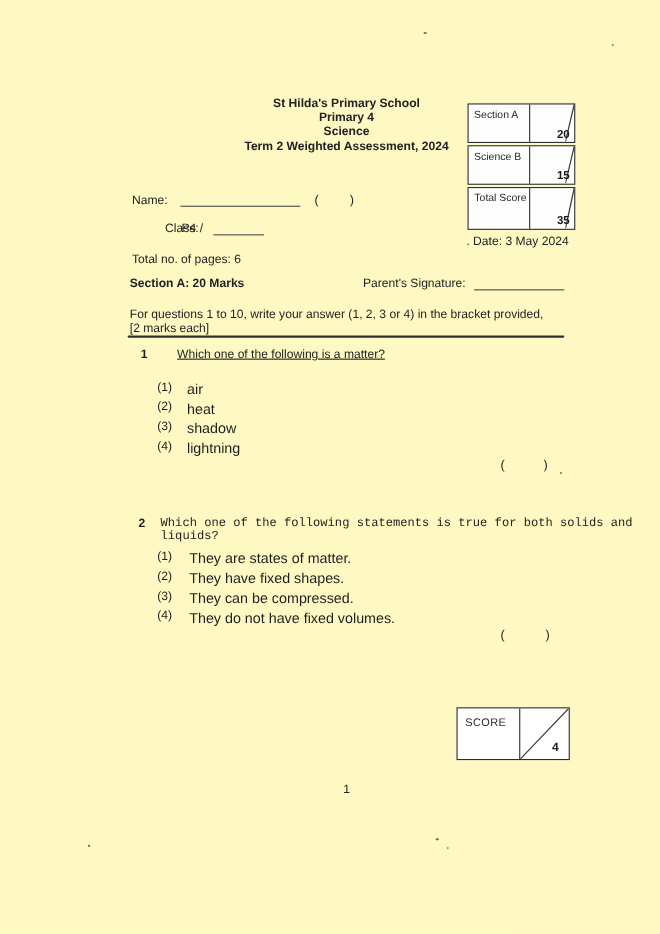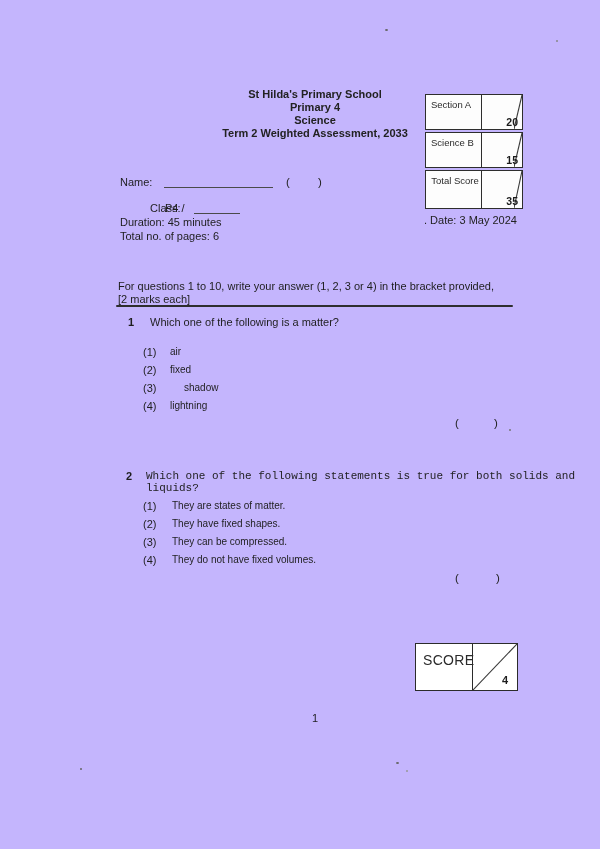--- a/index.html
+++ b/index.html
@@ -1,20 +1,20 @@
 <!DOCTYPE html>
 <html><head>
 <meta charset="utf-8">
 <style>
   * { margin:0; padding:0; box-sizing:border-box; }
   html, body { background:#ffffff; }
   .page {
     position:relative;
     width:600px; height:849px;
-    background:#c4b5fd;
+    background:#fef9c3;
     font-family:"Liberation Sans", sans-serif;
     color:#1e1e1e;
     overflow:hidden;
   }
   .abs { position:absolute; }
   .fs11 { font-size:11px; line-height:14px; }
   .bold { font-weight:bold; }
 
   
   .title-block {
@@ -53,31 +53,31 @@
   
   .rule {
     left:116px; top:305px; width:397px; height:2.4px;
     background:#2e2e2e; border-radius:1px;
   }
 
   
   .q-num { position:absolute; font-weight:bold; font-size:11px; }
   .q-text { position:absolute; font-size:11px; }
   .opt-num { position:absolute; font-size:11px; }
-  .opt-text { position:absolute; font-size:10px; }
+  .opt-text { position:absolute; font-size:13px; }
   .bracket { position:absolute; font-size:11.5px; color:#222; }
 
   
   .score-box {
     left:415px; top:643px; width:103px; height:48px;
     border:1.7px solid #2b2b2b; display:flex; background:#fff;
   }
   .score-box-label {
     width:57px; border-right:1.5px solid #2b2b2b;
-    font-size:14px; padding:8px 0 0 7px; letter-spacing:0.3px;
+    font-size:10px; padding:8px 0 0 7px; letter-spacing:0.3px;
     color:#2a2a2a;
   }
   .score-box-cell { flex:1; position:relative; }
   .score-box-num {
     position:absolute; right:9px; bottom:4px;
     font-size:11px; font-weight:bold;
   }
 
   .page-num { left:118px; top:712px; width:394px; text-align:center; font-size:11px; }
 
@@ -85,21 +85,21 @@
 </style>
 </head>
 <body>
 
 <div class="page">
 
   <div class="abs title-block">
     <div>St Hilda's Primary School</div>
     <div>Primary 4</div>
     <div>Science</div>
-    <div>Term 2 Weighted Assessment, 2033</div>
+    <div>Term 2 Weighted Assessment, 2024</div>
   </div>
 
   <div class="abs score-table">
     <div class="score-row">
       <div class="score-label">Section A</div>
       <div class="score-cell">
         <svg class="diag" viewBox="0 0 100 100" preserveAspectRatio="none">
             <line x1="0" y1="100" x2="100" y2="0"></line>
           </svg>
         <span class="score-num">20</span>
@@ -133,45 +133,47 @@
     <span class="abs bracket" style="left:166px; top:0;">(</span>
     <span class="abs bracket" style="left:198px; top:0;">)</span>
   </div>
 
   <div class="abs info-row" style="top:202px;">
     <span class="abs" style="left:0;margin-left:30px;">Class:</span>
     <span class="abs" style="left:45px;">P4 /</span>
     <div class="u-line" style="left:74px; width:46px; top:0;"></div>
   </div>
 
-  <div class="abs info-row" style="top:216px;">
-    <span class="abs" style="left:0;">Duration: 45 minutes</span>
-  </div>
 
   <div class="abs info-row" style="top:230px;">
     <span class="abs" style="left:0;">Total no. of pages: 6</span>
   </div>
 
+  <div class="abs" style="left:118px; top:251px; width:395px; height:18px;">
+    <span class="abs fs11 bold" style="left:0;">Section A: 20 Marks</span>
+    <span class="abs fs11" style="left:212px;">Parent's Signature:</span>
+    <div class="u-line" style="left:313px; width:82px; top:1px;"></div>
+  </div>
 
   <div class="abs fs11" style="left:118px; top:279px; width:395px;">For questions 1 to 10, write your answer (1, 2, 3 or 4) in the bracket provided,</div>
   <div class="abs fs11" style="left:118px; top:292px; width:395px; text-align:left;">[2 marks each]</div>
   <div class="abs rule"></div>
 
   <div>
     <span class="q-num" style="left:128px; top:316px;">1</span>
-    <span class="q-text" style="left:150px; top:316px;">Which one of the following is a matter?</span>
+    <span class="q-text" style="left:161px; top:316px;text-decoration:underline;">Which one of the following is a matter?</span>
 
     <span class="opt-num" style="left:143px; top:346px;">(1)</span>
     <span class="opt-text" style="left:170px; top:346px;">air</span>
 
     <span class="opt-num" style="left:143px; top:364px;">(2)</span>
-    <span class="opt-text" style="left:170px; top:364px;">fixed</span>
+    <span class="opt-text" style="left:170px; top:364px;">heat</span>
 
     <span class="opt-num" style="left:143px; top:382px;">(3)</span>
-    <span class="opt-text" style="left:184px; top:382px;">shadow</span>
+    <span class="opt-text" style="left:170px; top:382px;">shadow</span>
 
     <span class="opt-num" style="left:143px; top:400px;">(4)</span>
     <span class="opt-text" style="left:170px; top:400px;">lightning</span>
 
     <span class="bracket" style="left:455px; top:417px;">(</span>
     <span class="bracket" style="left:494px; top:417px;">)</span>
   </div>
 
   <div>
     <span class="q-num" style="left:126px; top:470px;">2</span>

